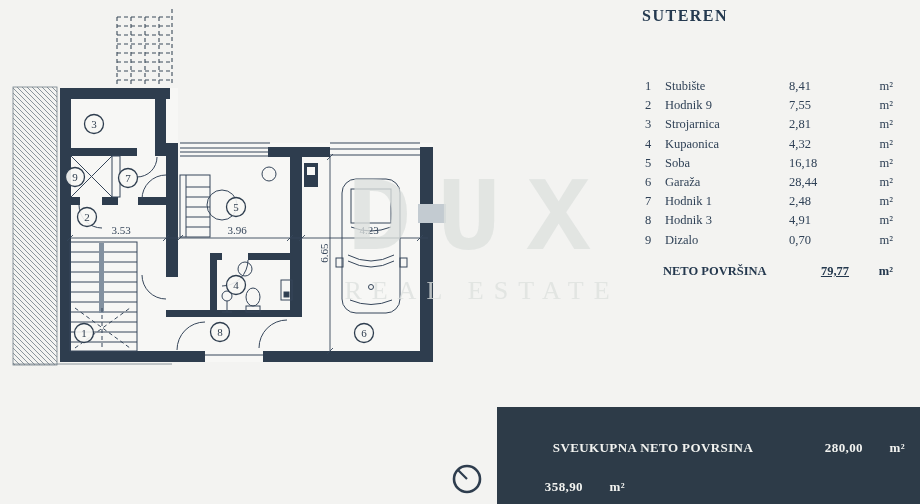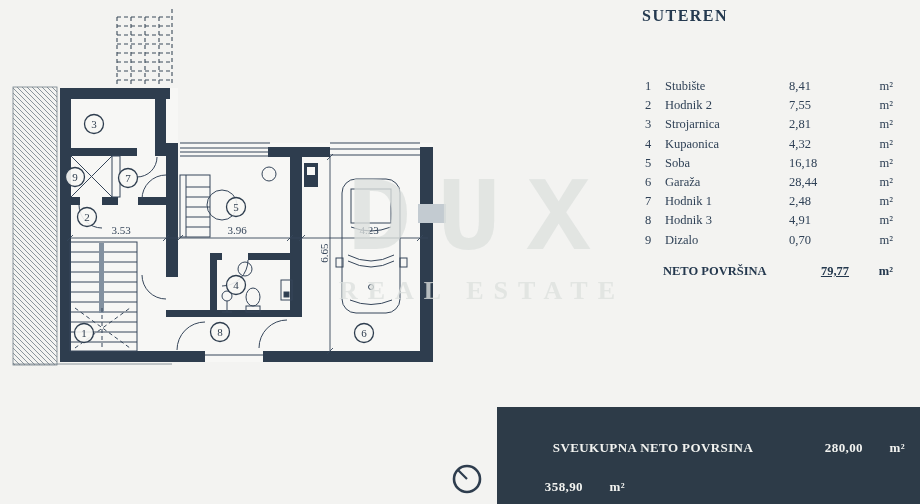--- a/index.html
+++ b/index.html
@@ -5,21 +5,21 @@
   html,body{margin:0;padding:0;}
   body{width:920px;height:504px;background:#f3f3f1;font-family:"Liberation Serif","DejaVu Serif",serif;overflow:hidden;}
   .canvas{position:relative;width:920px;height:504px;background:#f3f3f1;}
 
   
   .plan-svg{position:absolute;left:0;top:0;}
 
   
   .watermark{position:absolute;left:322px;top:168px;width:320px;text-align:center;color:rgba(221,224,222,0.78);pointer-events:none;z-index:5;}
   .watermark .wm1{font-size:106px;font-weight:bold;letter-spacing:26px;line-height:1.0;font-family:Liberation Mono, monospace;}
-  .watermark .wm2{font-size:26px;font-weight:bold;letter-spacing:10px;margin-top:2px;font-family:"Liberation Serif",serif;}
+  .watermark .wm2{font-size:26px;font-weight:normal;letter-spacing:10px;margin-top:2px;font-family:"Liberation Serif",serif;}
 
   
   .page-title{position:absolute;left:642px;top:7px;font-size:16px;font-weight:bold;letter-spacing:1.5px;color:#253a50;}
   .room-table{position:absolute;left:645px;top:77px;width:248px;color:#2f4156;font-size:12.5px;}
   .room-row{display:flex;line-height:19.2px;}
   .room-row .c-num{width:20px;}
   .room-row .c-name{flex:1;}
   .room-row .c-val{width:60px;}
   .room-row .c-unit{width:44px;text-align:right;}
   .total-row{position:absolute;left:645px;top:264px;width:248px;display:flex;font-size:12.5px;font-weight:bold;color:#24384e;}
@@ -250,21 +250,21 @@
 
   <div class="room-table">
     <div class="room-row">
         <span class="c-num">1</span>
         <span class="c-name">Stubište</span>
         <span class="c-val">8,41</span>
         <span class="c-unit">m²</span>
       </div>
     <div class="room-row">
         <span class="c-num">2</span>
-        <span class="c-name">Hodnik 2</span>
+        <span class="c-name">Hodnik 9</span>
         <span class="c-val">7,55</span>
         <span class="c-unit">m²</span>
       </div>
     <div class="room-row">
         <span class="c-num">3</span>
         <span class="c-name">Strojarnica</span>
         <span class="c-val">2,81</span>
         <span class="c-unit">m²</span>
       </div>
     <div class="room-row">

